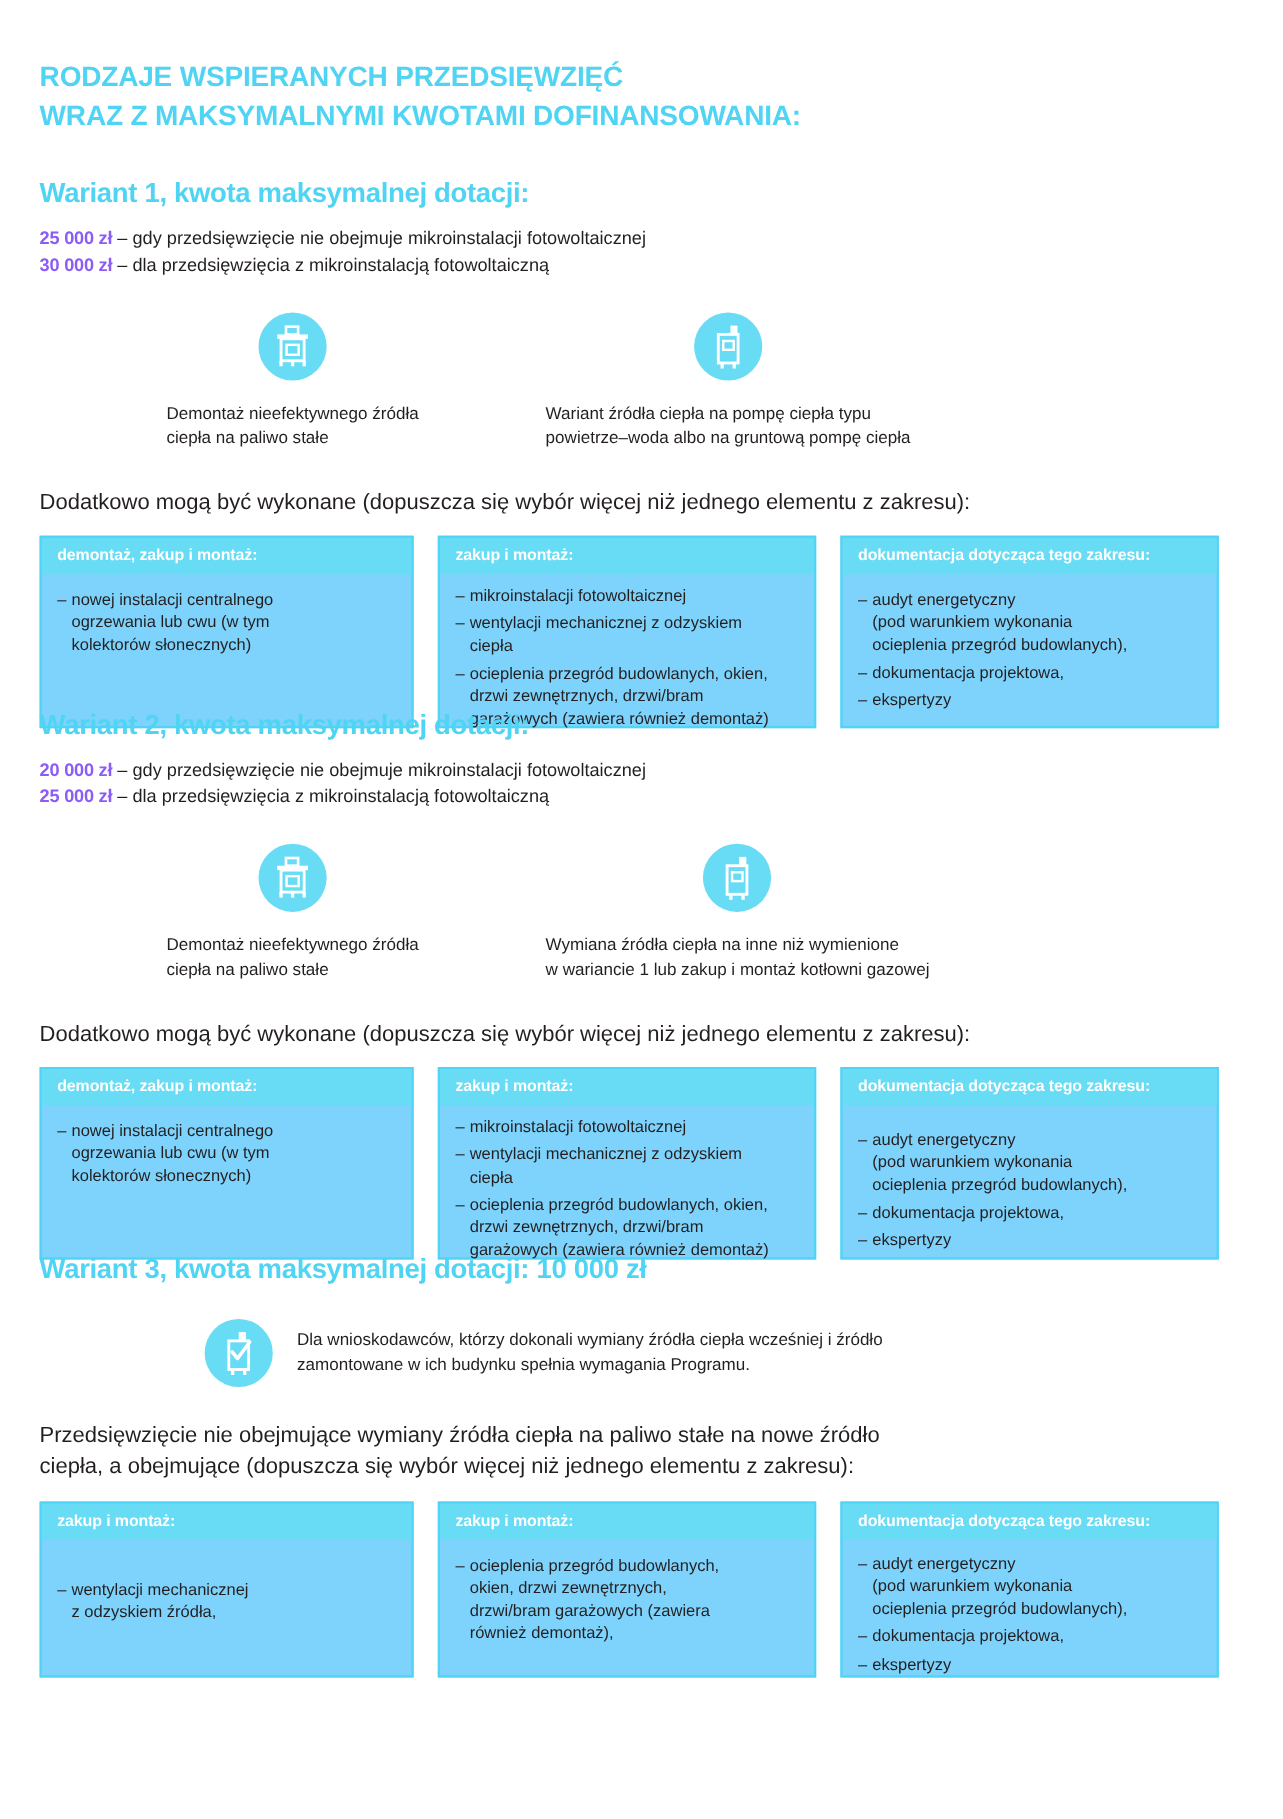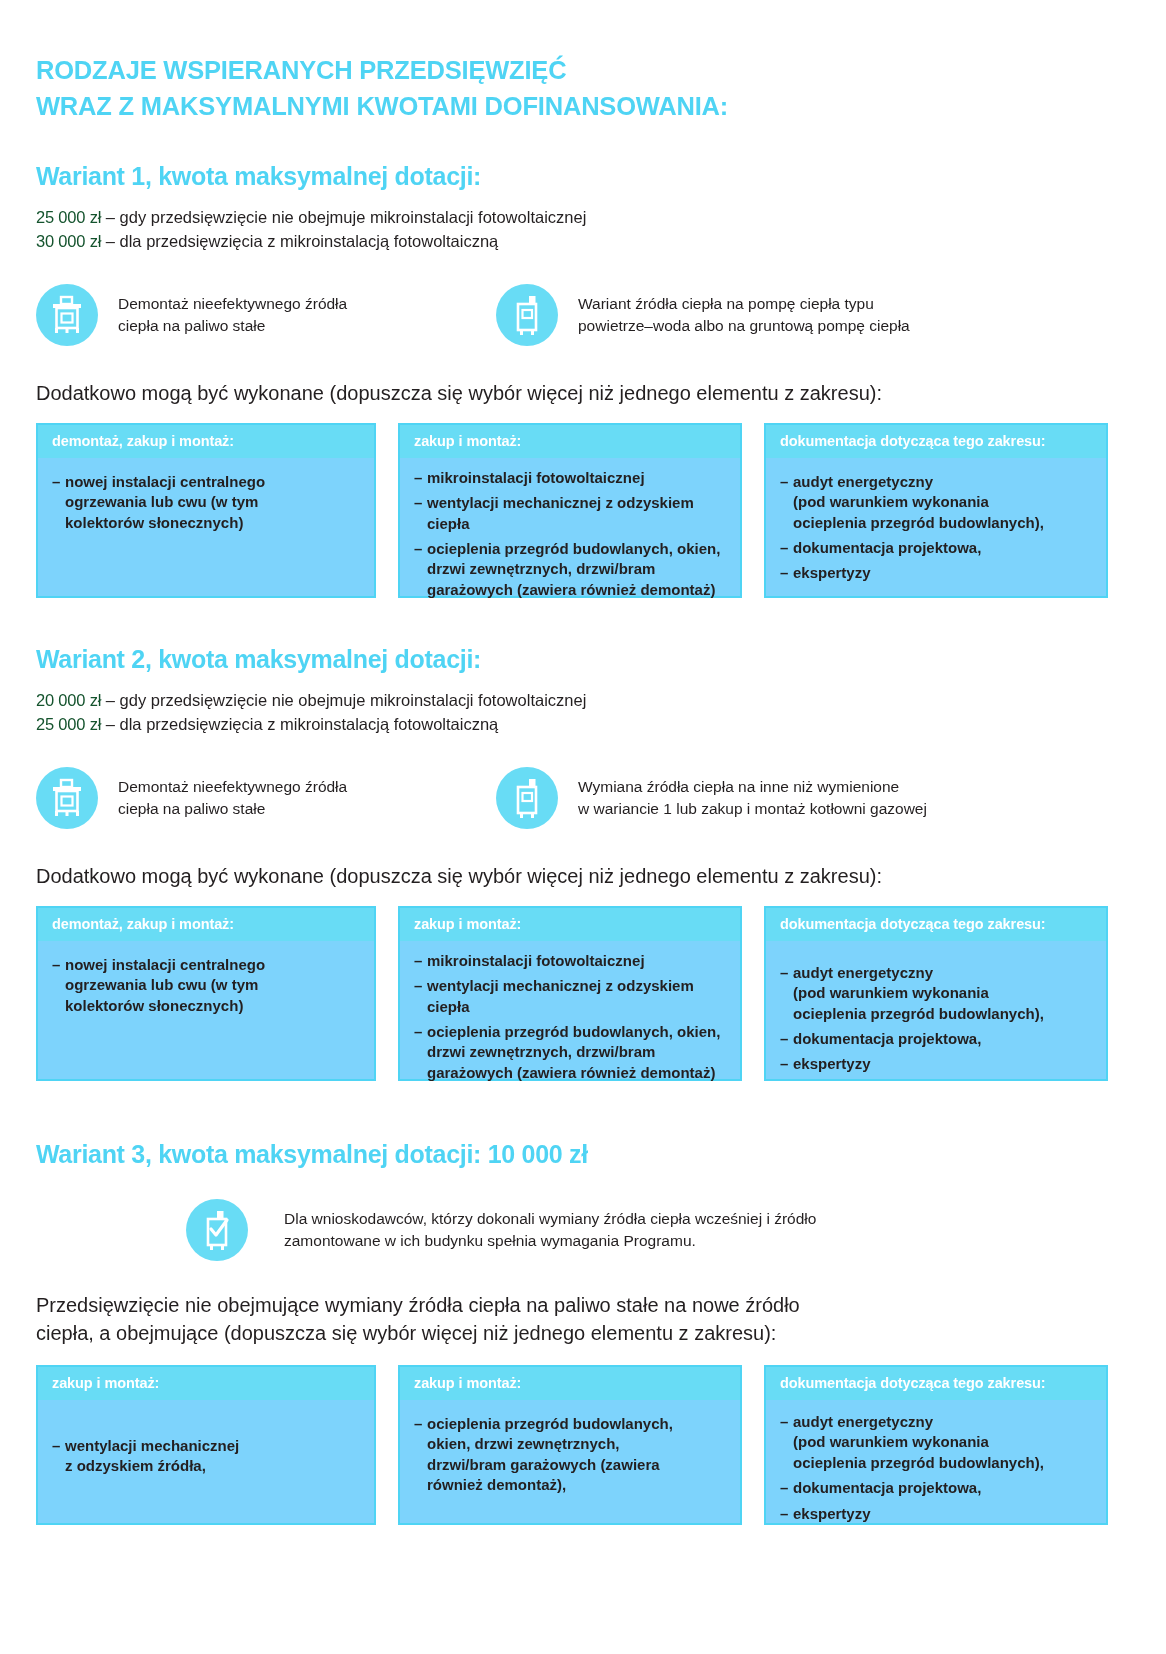--- a/index.html
+++ b/index.html
@@ -44,30 +44,30 @@
     margin: 0 0 14px 0;
   }
   .amounts { margin: 0 0 0 0; }
   .amount-row {
     font-size: 16.5px;
     line-height: 1.48;
     white-space: nowrap;
     color: #231f20;
   }
   .amount-val {
-    color: #14532d;
-    font-weight: normal;
+    color: #8b5cf6;
+    font-weight: bold;
     letter-spacing: -0.2px;
   }
 
   
   .icon-row {
     display: flex;
     align-items: center;
-    gap: 36px;
+    gap: 22px;
   }
   .icon-circle {
     width: 62px;
     height: 62px;
     border-radius: 50%;
     background: #68dcf5;
     flex: 0 0 62px;
     display: flex;
     align-items: center;
     justify-content: center;
@@ -75,21 +75,21 @@
   .icon-circle svg { display: block; }
   .icon-text {
     font-size: 15.5px;
     line-height: 1.42;
     color: #231f20;
   }
   .icon-pair {
     display: flex;
     gap: 0;
   }
-  .icon-pair > .icon-item { display: flex; align-items: center; gap: 20px; }
+  .icon-pair > .icon-item { display: flex; align-items: center; gap: 20px; flex-direction: column; }
 
   
   .note {
     text-align: left;
     font-size: 20px;
     color: #231f20;
     line-height: 1.4;
   }
 
   
@@ -114,21 +114,20 @@
     white-space: nowrap;
   }
   .box-body {
     padding: 14px 12px 12px 14px;
     flex: 1;
   }
   .box-body ul {
     margin: 0;
     padding: 0;
     list-style: none;
-    font-weight: bold;
   }
   .box-body li {
     font-size: 15px;
     line-height: 1.36;
     margin-bottom: 5px;
     padding-left: 13px;
     position: relative;
     color: #231f20;
   }
   .box-body li::before {

